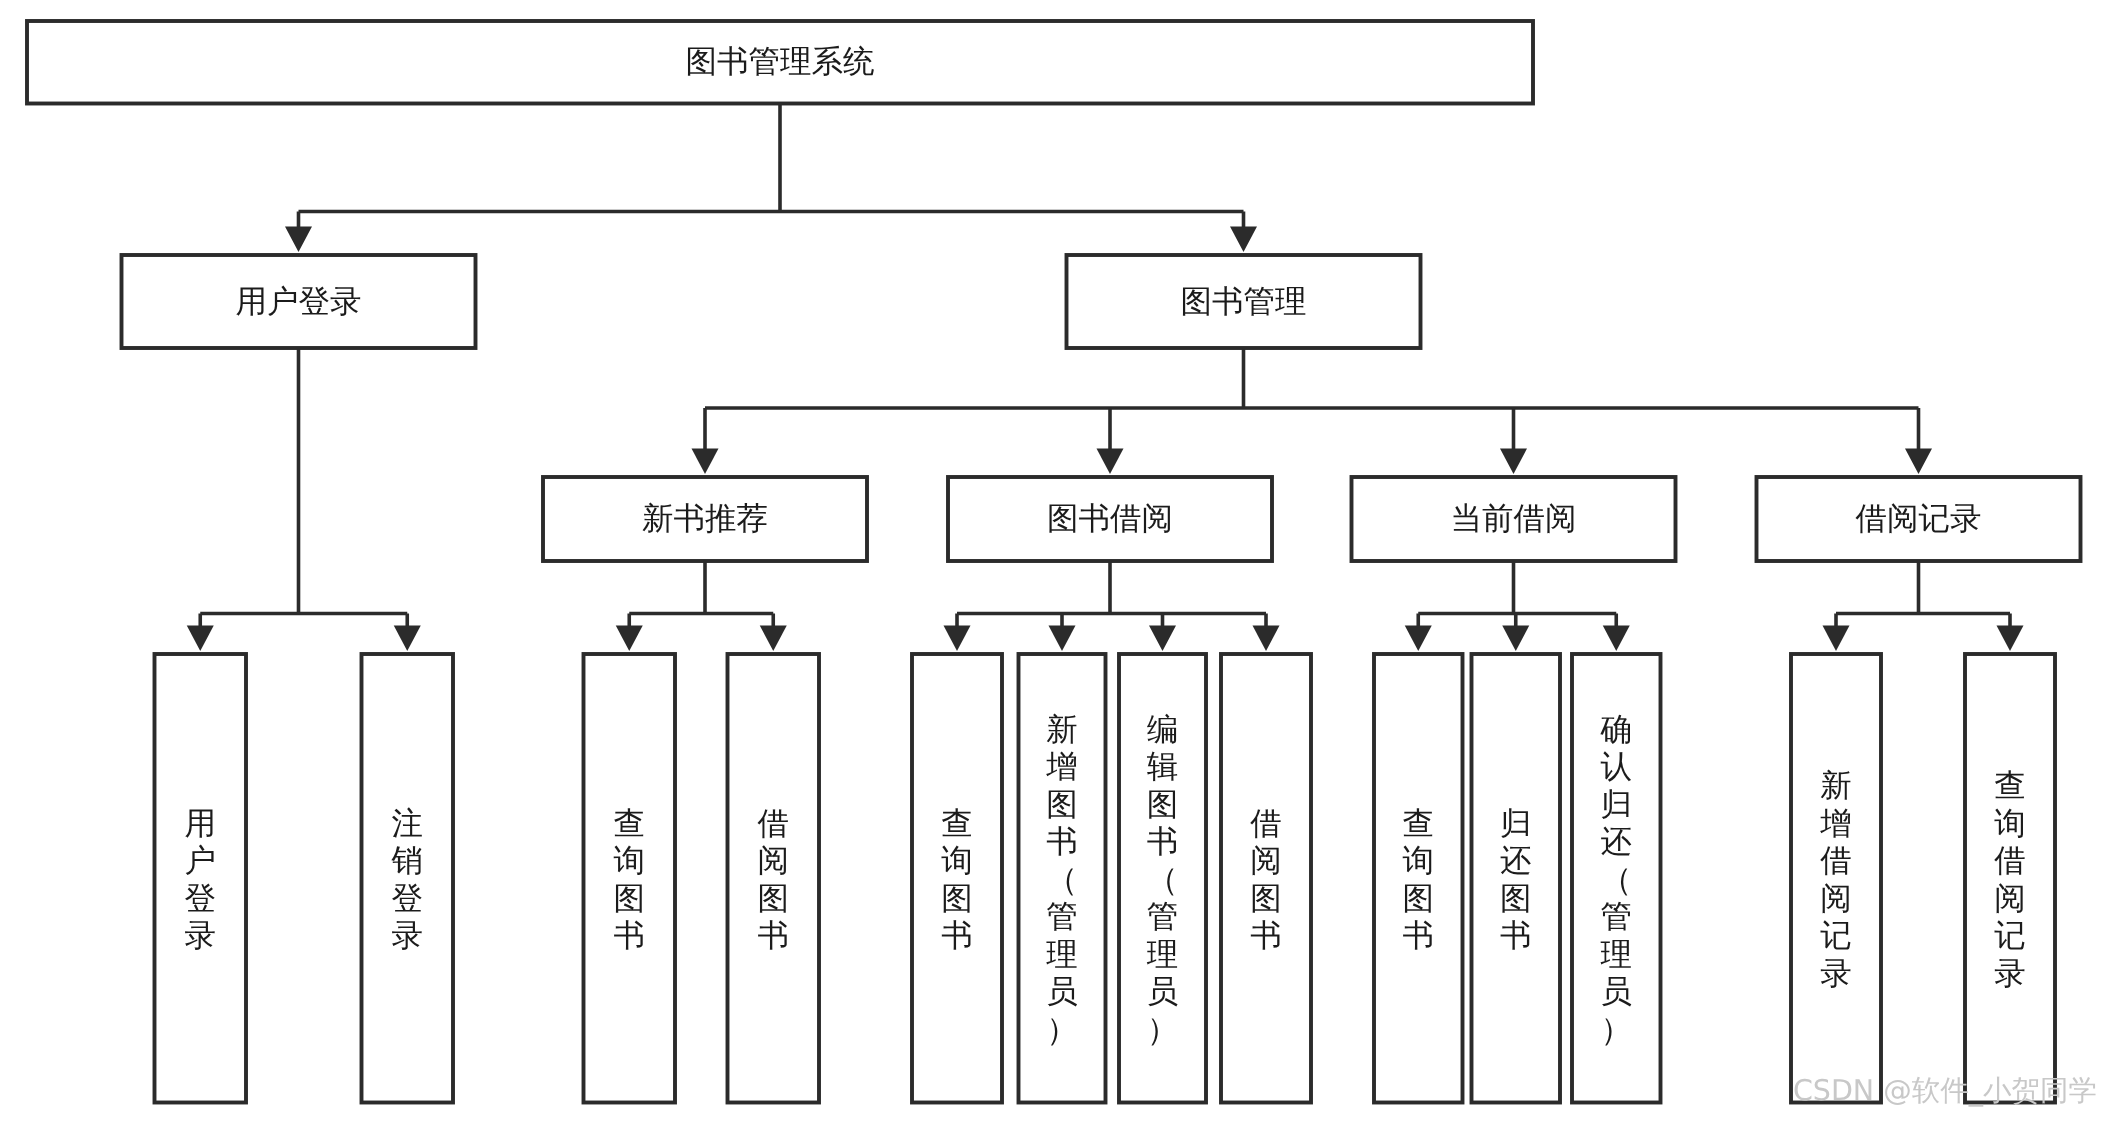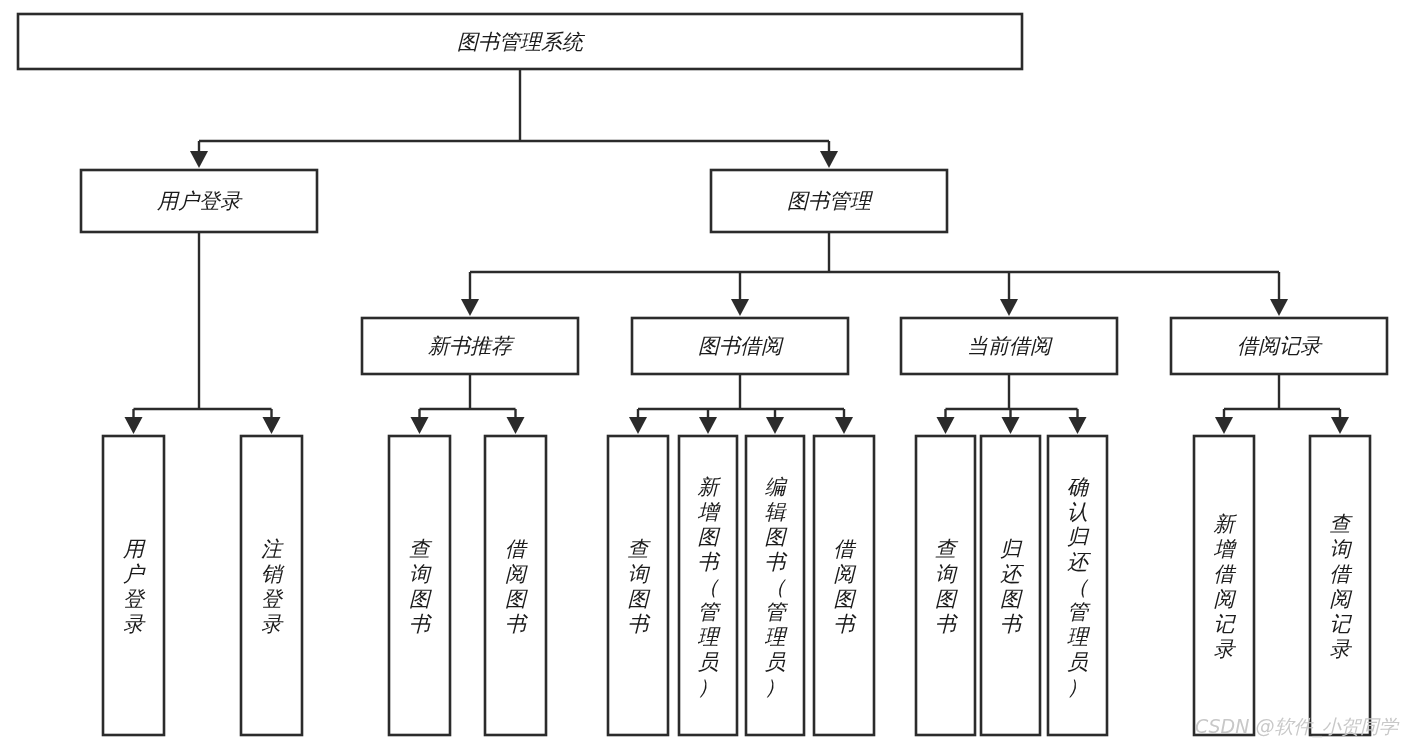--- a/index.html
+++ b/index.html
@@ -11,21 +11,20 @@
     width: 1405px;
     height: 747px;
     font-family: "DejaVu Sans", "Liberation Sans", sans-serif;
     overflow: hidden;
     position: relative;
   }
   #diagram-root {
     position: relative;
     width: 1405px;
     height: 747px;
-    font-style: italic;
   }
   svg.diagram-canvas {
     position: absolute;
     top: 0;
     left: 0;
     width: 1405px;
     height: 747px;
     display: block;
   }
   .node-box {

